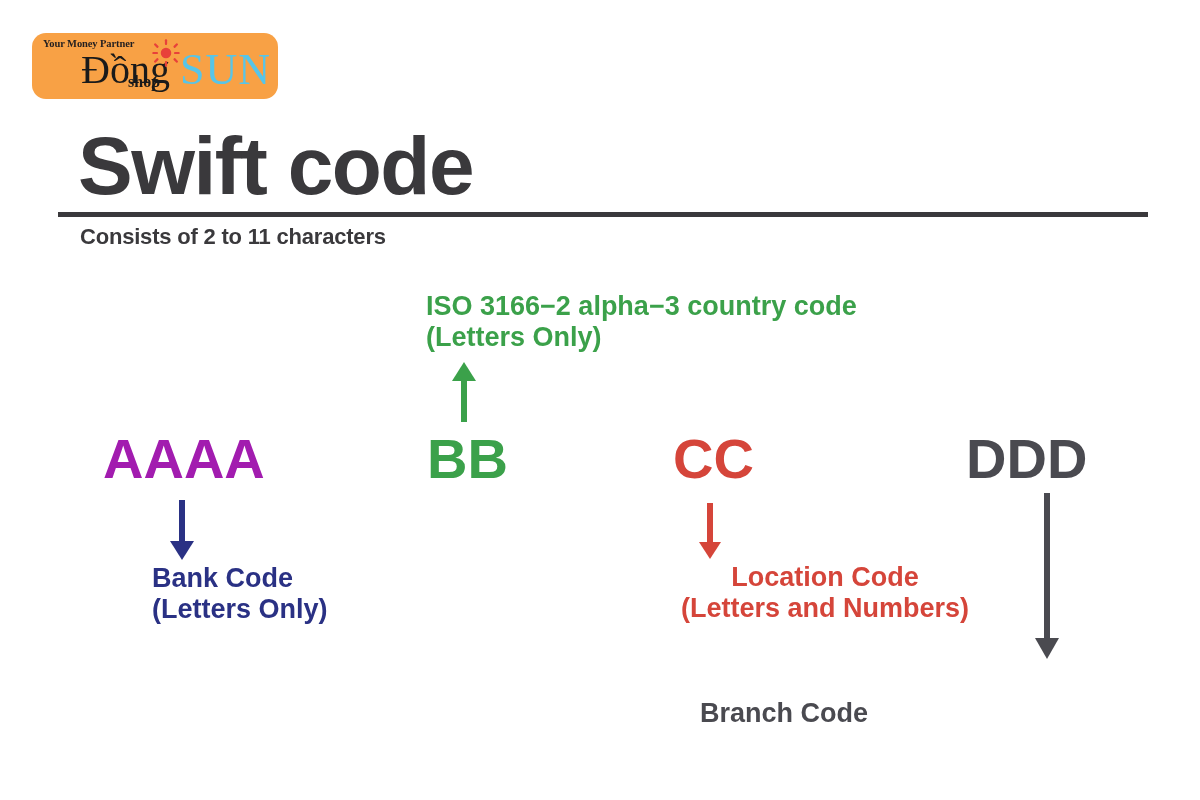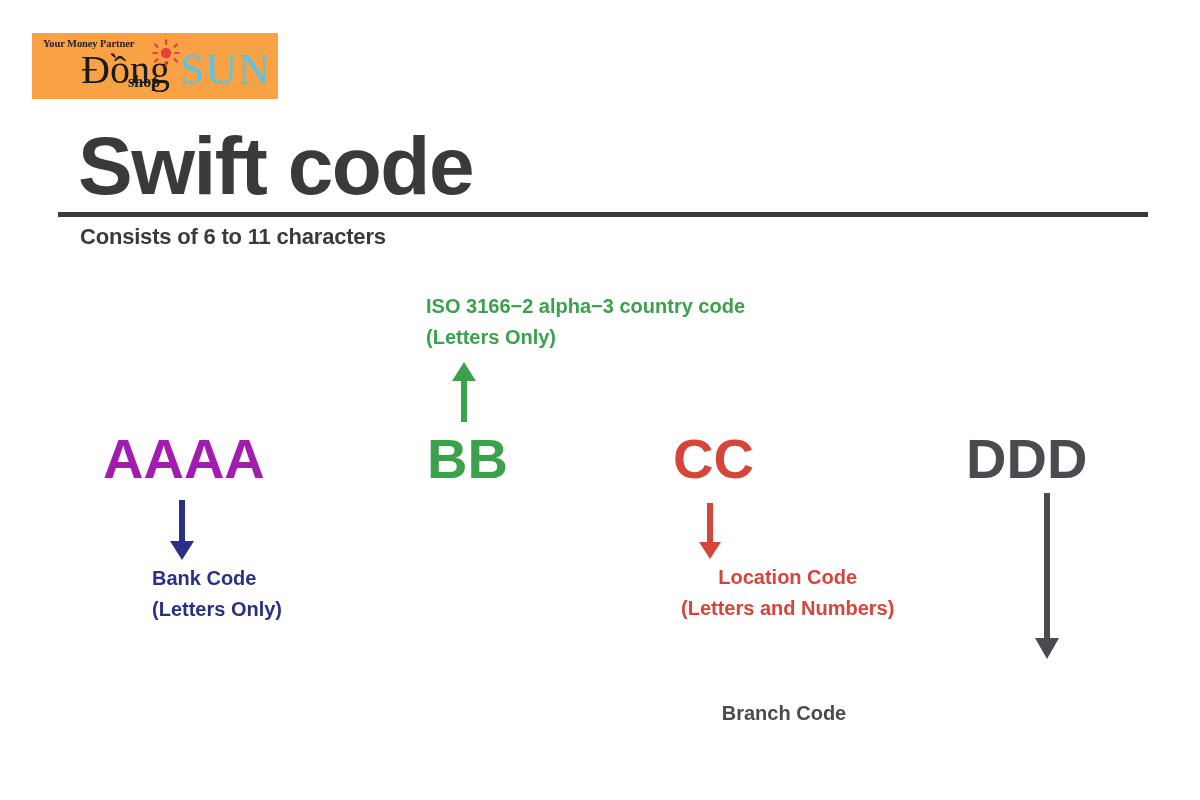--- a/index.html
+++ b/index.html
@@ -17,21 +17,21 @@
   }
 
   
   .logo {
     position: absolute;
     left: 32px;
     top: 33px;
     width: 246px;
     height: 66px;
     background: #f8a145;
-    border-radius: 1px;
+    border-radius: 14px;
     overflow: hidden;
   }
   .logo-tagline {
     position: absolute;
     left: 11px;
     top: 5px;
     font-family: "Liberation Serif", serif;
     font-weight: bold;
     font-size: 10.5px;
     color: #231f20;
@@ -113,21 +113,21 @@
   .code-token {
     position: absolute;
     font-size: 56px;
     font-weight: bold;
     line-height: 62px;
     letter-spacing: 0px;
     white-space: nowrap;
   }
   .note {
     position: absolute;
-    font-size: 20px;
+    font-size: 27px;
     font-weight: bold;
     line-height: 31px;
     white-space: nowrap;
   }
   .arrow {
     position: absolute;
   }
 
   
   .token-a  { left: 103px;  top: 428px; color: #a21caf; }
@@ -169,21 +169,21 @@
       <rect x="32.3" y="26.8" width="3.2" height="7.6" rx="1.2" transform="rotate(-45 33.9 30.6)"></rect>
       <rect x="4.5" y="26.8" width="3.2" height="7.6" rx="1.2" transform="rotate(45 6.1 30.6)"></rect>
       <rect x="32.3" y="5.6" width="3.2" height="7.6" rx="1.2" transform="rotate(45 33.9 9.4)"></rect>
     </g>
   </svg>
   <div class="logo-sun-text">SUN</div>
 </div>
 
 <div class="page-title">Swift code</div>
 <div class="title-rule"></div>
-<div class="subtitle">Consists of 6 to 11 characters</div>
+<div class="subtitle">Consists of 2 to 11 characters</div>
 
 <div class="code-token token-a">AAAA</div>
 <svg class="arrow arrow-a" width="28" height="62" viewBox="0 0 28 62">
   <rect x="11" y="0" width="6" height="44" fill="#2a3184"></rect>
   <polygon points="14,60 2,41 26,41" fill="#2a3184"></polygon>
 </svg>
 <div class="note note-a">
   <span>Bank Code</span><br>
   <span>(Letters Only)</span>
 </div>

